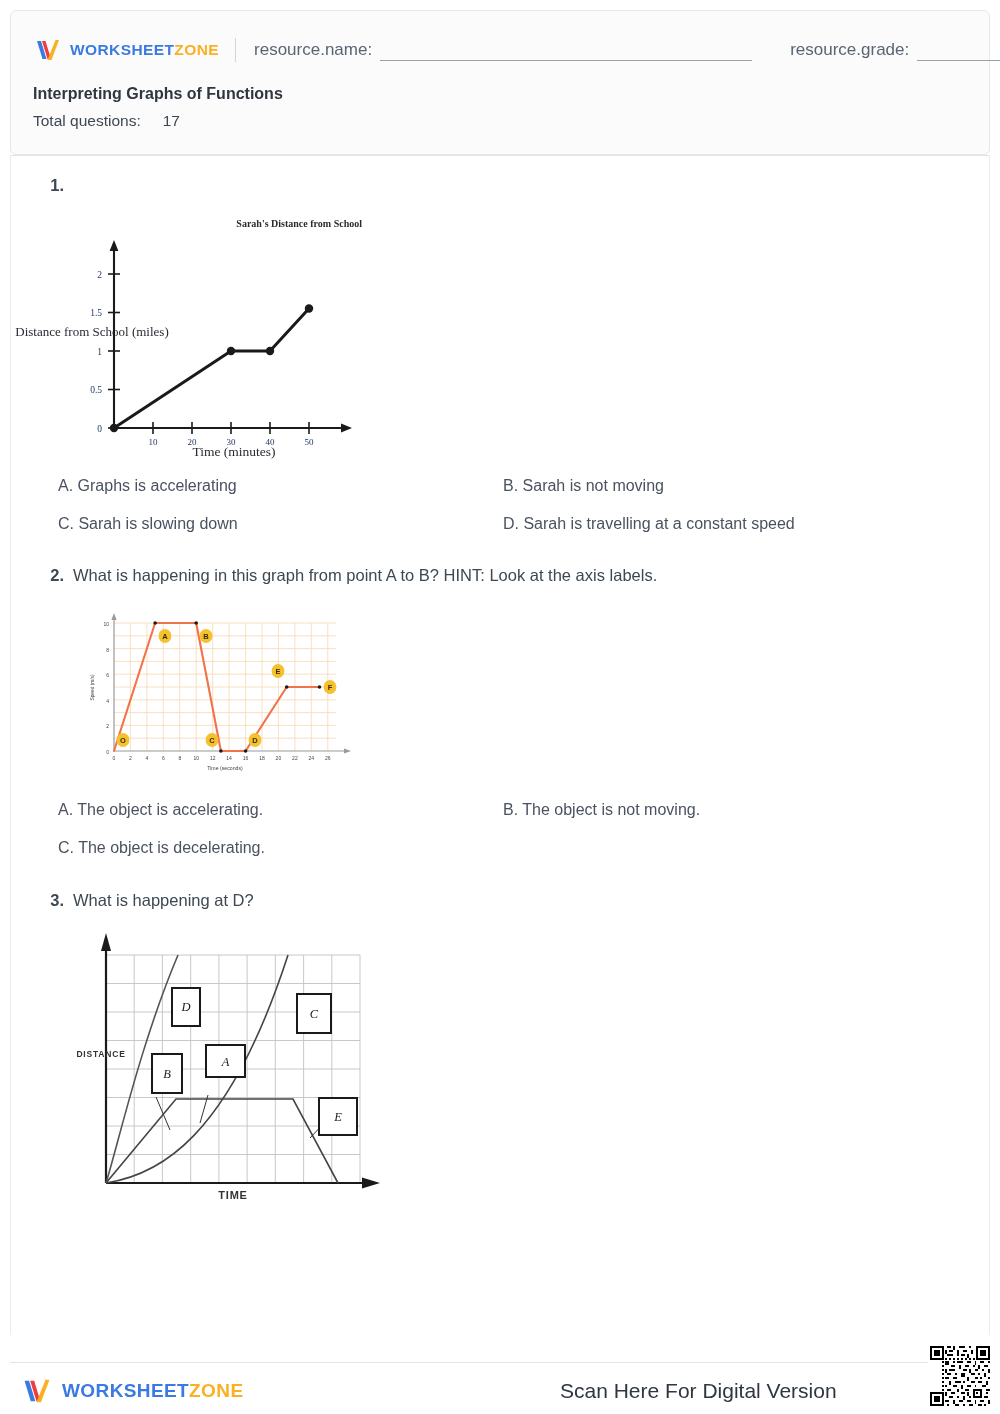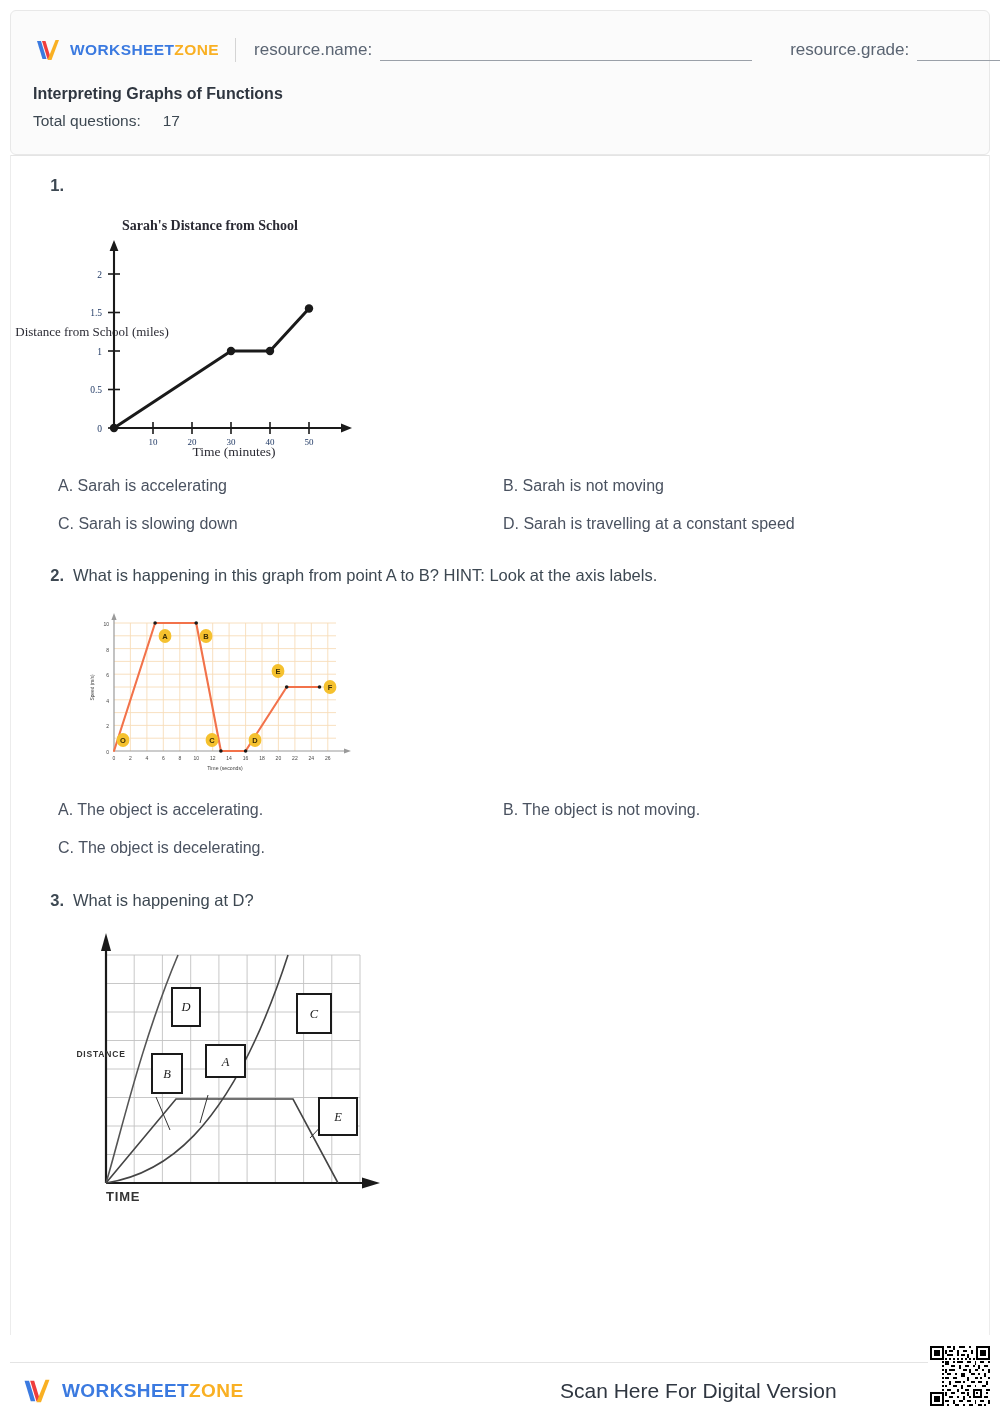--- a/index.html
+++ b/index.html
@@ -158,23 +158,23 @@
     font-size: 16px;
     color: #4a5260;
   }
   .opt-stack { font-size: 16px; color: #4a5260; }
   .opt-stack .opt { margin-bottom: 22px; }
 
   
   .chart1-title {
     font-family: "Liberation Serif", serif;
     font-weight: bold;
-    font-size: 14px;
+    font-size: 10px;
     color: #2a2a33;
-    text-align: left;
+    text-align: right;
   }
   .axis-label-y1 {
     font-family: "Liberation Serif", serif;
     font-size: 13px;
     color: #2a2a33;
     transform: rotate(-90deg);
     transform-origin: center;
     white-space: nowrap;
   }
   .axis-label-x1 {
@@ -188,24 +188,24 @@
   .axis-label-y3 {
     font-size: 8.5px;
     letter-spacing: 0.8px;
     color: #333;
     transform: rotate(-90deg);
     transform-origin: center;
     white-space: nowrap;
     font-weight: bold;
   }
   .axis-label-x3 {
-    font-size: 13px;
+    font-size: 11px;
     letter-spacing: 0.8px;
     color: #333;
-    text-align: left;
+    text-align: center;
     font-weight: bold;
   }
 
   
   .footer {
     position: absolute;
     left: 0;
     top: 1368px;
     width: 1000px;
     height: 46px;
@@ -326,21 +326,21 @@
       <circle cx="52" cy="196" r="4.2" fill="#1a1a1a"></circle>
       <circle cx="169" cy="119" r="4.2" fill="#1a1a1a"></circle>
       <circle cx="208" cy="119" r="4.2" fill="#1a1a1a"></circle>
       <circle cx="247" cy="76.5" r="4.2" fill="#1a1a1a"></circle>
     </svg>
 
     <div class="axis-label-x1" style="position:absolute; left:52px; top:232px; width:240px;">Time (minutes)</div>
   </div>
 
   <div class="opt-grid" style="position:absolute; left:58px; top:477px; width:900px;">
-    <div class="opt">A. Sarah is accelerating</div>
+    <div class="opt">A. Graphs is accelerating</div>
     <div class="opt">B. Sarah is not moving</div>
     <div class="opt">C. Sarah is slowing down</div>
     <div class="opt">D. Sarah is travelling at a constant speed</div>
   </div>
 
   <div class="q-block" style="left:38px; top:565px; width:930px;">
     <div class="q-head">
       <span class="q-num">2.</span>
       <span class="q-text">What is happening in this graph from point A to B? HINT: Look at the axis labels.</span>
     </div>

